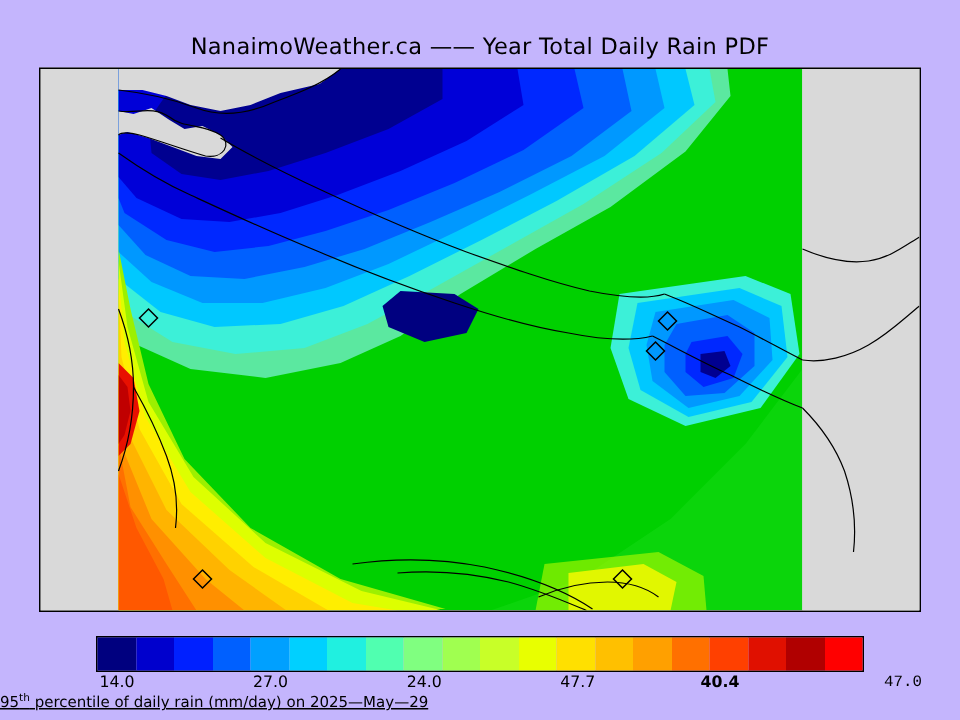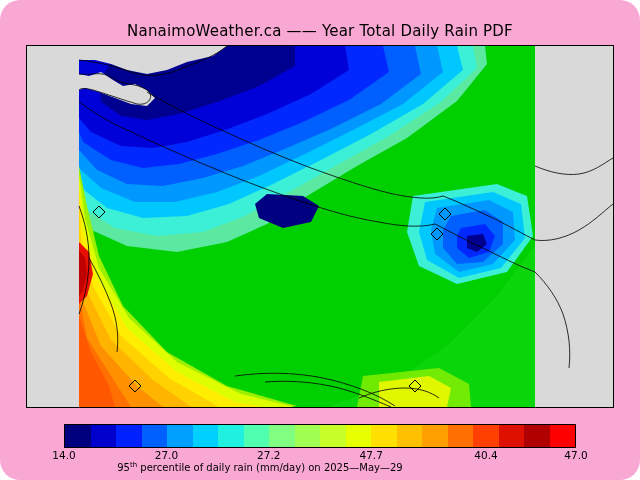--- a/index.html
+++ b/index.html
@@ -10,22 +10,21 @@
   body {
     width: 640px;
     height: 480px;
     font-family: "DejaVu Sans", sans-serif;
     overflow: hidden;
   }
   #root {
     position: relative;
     width: 640px;
     height: 480px;
-    background: #f9a8d4;
-    border-radius: 20px;
+    background: #c4b5fd;
   }
   
   #title {
     position: absolute;
     left: 0;
     top: 22px;
     width: 640px;
     text-align: center;
     font-size: 15px;
     color: #000000;
@@ -72,30 +71,31 @@
     width: 588px;
     height: 14px;
     font-size: 10.5px;
     color: #000000;
   }
   #cbar-labels span {
     position: absolute;
     top: 0;
     transform: translateX(-50%);
     white-space: nowrap;
+    margin-left: 14px;
   }
   #cbar-caption {
     position: absolute;
     left: 0;
     top: 461px;
     width: 520px;
-    text-align: center;
     font-size: 10px;
     color: #000000;
     white-space: nowrap;
+    text-decoration: underline;
   }
   #cbar-caption sup { font-size: 7px; vertical-align: super; }
 </style>
 </head>
 <body>
 
 <div id="root">
 
   <div id="title">NanaimoWeather.ca —— Year Total Daily Rain PDF</div>
 
@@ -216,22 +216,22 @@
         <div class="cell" style="background: rgb(255, 112, 0);"></div>
         <div class="cell" style="background: rgb(255, 64, 0);"></div>
         <div class="cell" style="background: rgb(224, 16, 0);"></div>
         <div class="cell" style="background: rgb(176, 0, 0);"></div>
         <div class="cell" style="background: rgb(255, 0, 0);"></div>
       </div>
   </div>
   <div id="cbar-labels">
       <span style="left: 38px;">14.0</span>
       <span style="left: 140.4px;">27.0</span>
-      <span style="left: 242.8px;">27.2</span>
+      <span style="left: 242.8px;">24.0</span>
       <span style="left: 345.2px;">47.7</span>
-      <span style="left: 460px;">40.4</span>
-      <span style="left: 550px;">47.0</span>
+      <span style="left: 440px; font-weight: bold;">40.4</span>
+      <span style="left: 562px; font-family: Liberation Mono, monospace;">47.0</span>
     </div>
   <div id="cbar-caption">
     <span>95</span><sup>th</sup><span> percentile of daily rain  (mm/day) on 2025—May—29</span>
   </div>
 
 </div>
 
 </body></html>

